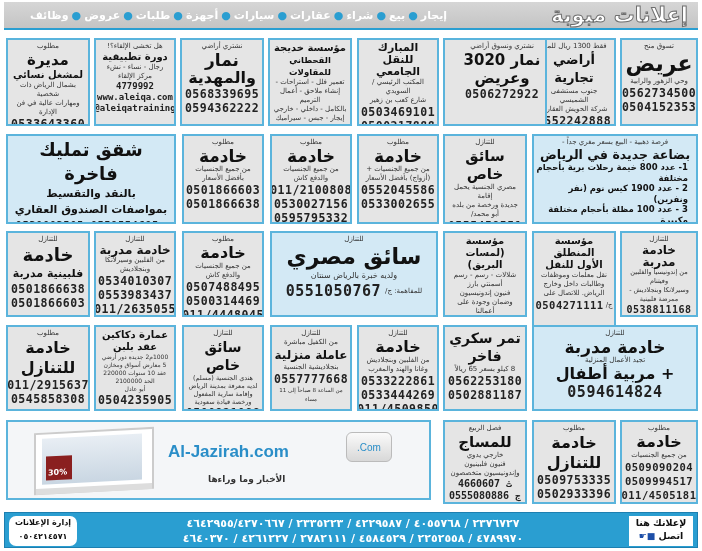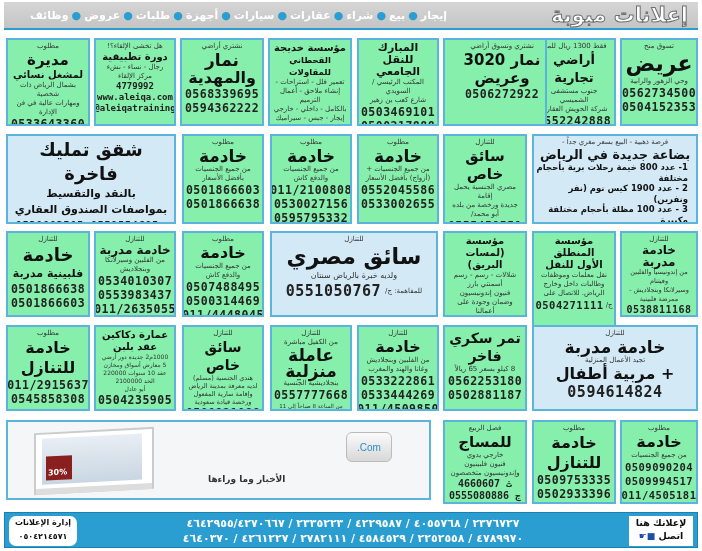--- a/index.html
+++ b/index.html
@@ -17,21 +17,21 @@
     -webkit-text-stroke: 1px #6e6e6e; letter-spacing: 1px;
   }
   .header .cats {
     position: absolute; left: 26px; top: 7px;
     font-size: 11px; font-weight: bold; color: #ffffff;
     display: flex; flex-direction: row; gap: 3px; white-space: nowrap;
   }
   .header .cats span.dot { color: #2a9ed1; }
 
   .ad {
-    position: absolute; border: 2px solid #5bb4dc; background: #86efac;
+    position: absolute; border: 2px solid #5bb4dc; background: #e5e5e5;
     text-align: center; overflow: hidden; color: #111;
     display: flex; flex-direction: column; align-items: center; justify-content: flex-start;
     padding: 2px 2px 1px 2px;
   }
   .ad.blue { background: #d3e9f5; }
   .s { font-size: 7px; line-height: 9px; color: #333; }
   .m { font-size: 10px; line-height: 12px; font-weight: bold; }
   .l { font-size: 15px; line-height: 18px; font-weight: bold; }
   .xl { font-size: 22px; line-height: 26px; font-weight: bold; }
   .ph { font-family: "DejaVu Sans Mono", monospace; font-size: 11.5px; line-height: 14px; font-weight: bold; color: #222; direction: ltr; letter-spacing: 0.5px; }
@@ -295,21 +295,21 @@
   <div class="l" style="font-size:16px">خادمة</div>
   <div class="s">من الفلبين وبنجلاديش</div>
   <div class="s">وغانا والهند والمغرب</div>
   <div class="ph">0533222861</div>
   <div class="ph">0533444269</div>
   <div class="ph">011/4509850</div>
 </div>
 <div class="ad" style="left:270px;top:325px;width:82px;height:86px;">
   <div class="s">للتنازل</div>
   <div class="s">من الكفيل مباشرة</div>
-  <div class="m" style="font-size:17px;line-height:16px">عاملة منزلية</div>
+  <div class="m" style="font-size:12px;line-height:16px">عاملة منزلية</div>
   <div class="s">بنجلاديشية الجنسية</div>
   <div class="ph">0557777668</div>
   <div class="s" style="font-size:5.5px">من الساعة 8 صباحاً إلى 11 مساء</div>
 </div>
 <div class="ad" style="left:182px;top:325px;width:82px;height:86px;">
   <div class="s">للتنازل</div>
   <div class="l" style="font-size:14px">سائق خاص</div>
   <div class="s" style="font-size:6.5px;line-height:8px">هندي الجنسية (مسلم)</div>
   <div class="s" style="font-size:6.5px;line-height:8px">لديه معرفة بمدينة الرياض</div>
   <div class="s" style="font-size:6.5px;line-height:8px">وإقامة سارية المفعول</div>
@@ -360,20 +360,21 @@
 </div>
 
 <div class="banner">
   <div class="laptop">
     <div class="screen">
       <div class="red"></div>
       <span style="position:absolute;left:6px;top:30px;font-size:8px;color:#fff;font-weight:bold">30%</span>
     </div>
     <div class="base"></div>
   </div>
+  <div class="site">Al-Jazirah.com</div>
   <div class="com-badge">.Com</div>
   <div class="tagline">الأخبار وما وراءها</div>
   <div class="logo">الجزيرة</div>
 </div>
 
 <div class="footer">
   <div class="cta">
     <div>لإعلانك هنا</div>
     <div>
       <span>اتصل</span>

